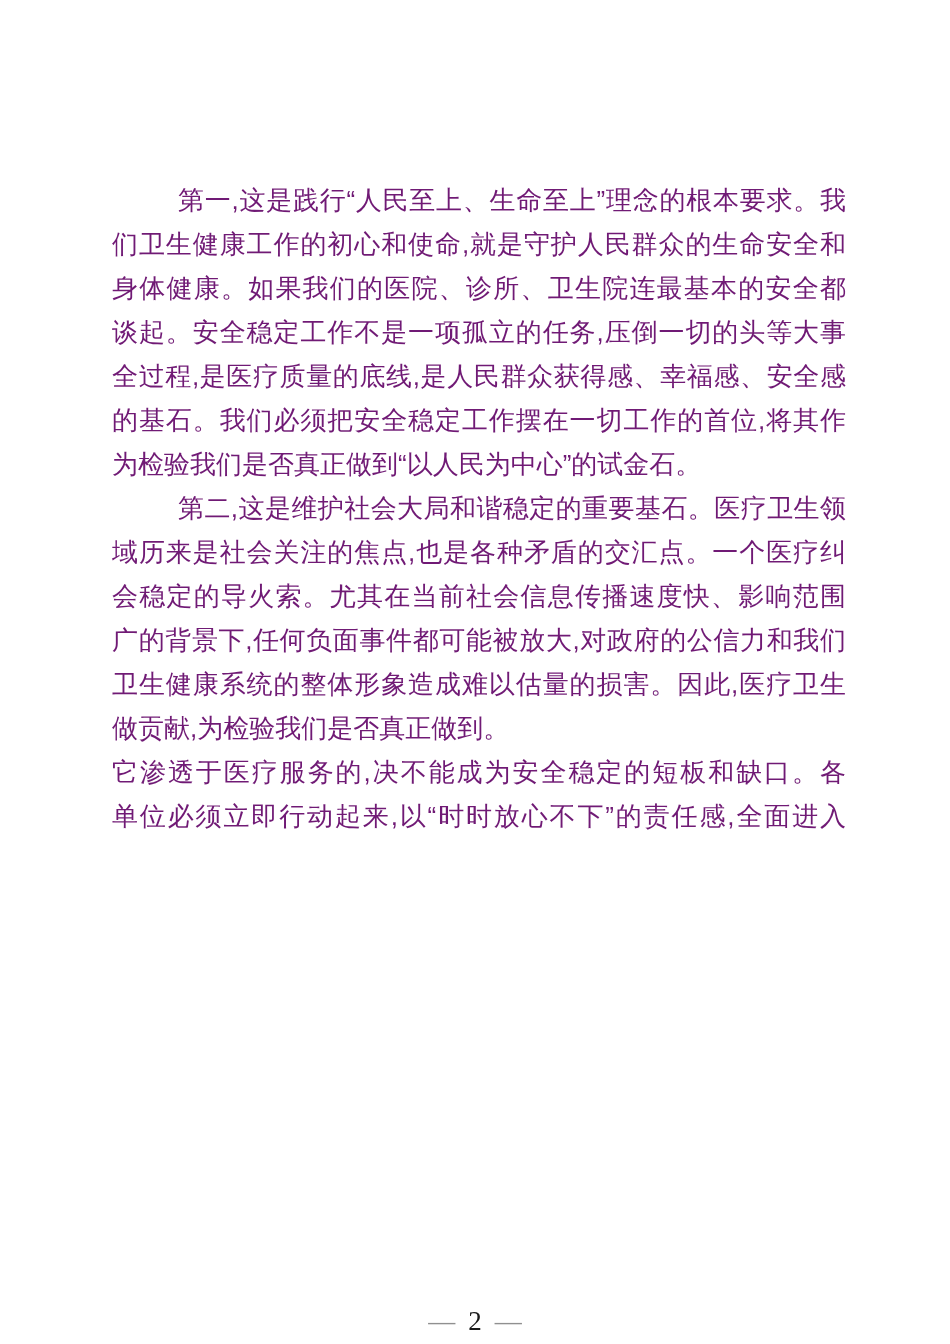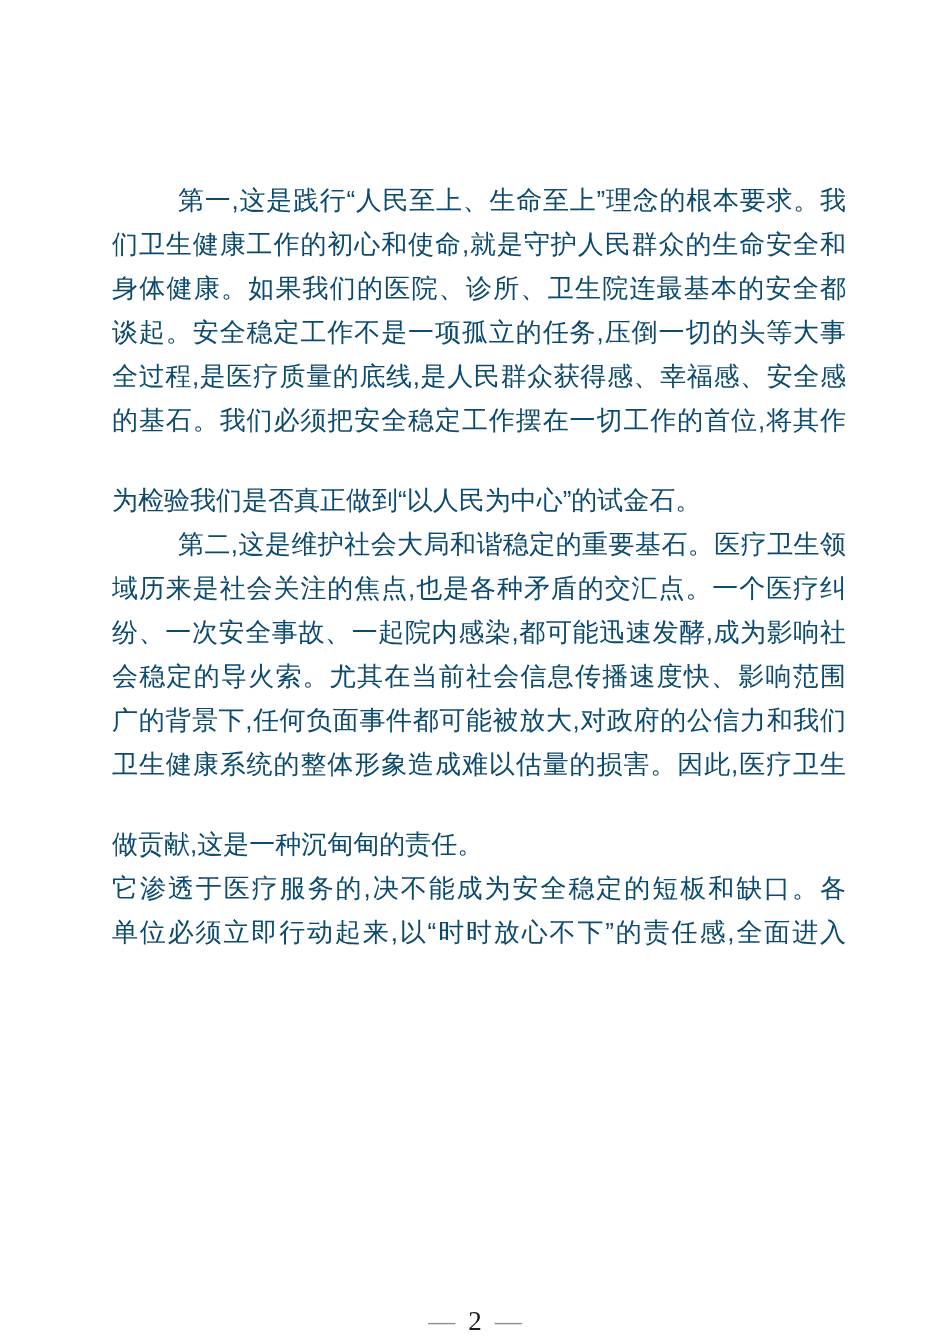--- a/index.html
+++ b/index.html
@@ -13,38 +13,37 @@
     height: 1344px;
     background: #ffffff;
     overflow: hidden;
     font-family: "Liberation Sans", sans-serif;
   }
   .content {
     position: absolute;
     left: 112px;
     top: 178px;
     width: 734px;
-    color: #0c4a6e;
+    color: #701a75;
     font-size: 26px;
     line-height: 44px;
     font-weight: 400;
   }
   .paragraph { margin: 0; padding: 0; }
   .line {
     text-align: justify;
     text-align-last: justify;
     overflow: hidden;
     height: 44px;
   }
   .line.indent {
     text-indent: 66px;
   }
   .line.short-last {
     text-align-last: left;
-    margin-top: 36px;
   }
   .footer {
     position: absolute;
     top: 1303px;
     left: 0;
     width: 100%;
     text-align: center;
     font-family: "Liberation Serif", serif;
     font-size: 27px;
     line-height: 36px;
@@ -71,25 +70,24 @@
       <div class="line">身体健康。如果我们的医院、诊所、卫生院连最基本的安全都</div>
       <div class="line">谈起。安全稳定工作不是一项孤立的任务,压倒一切的头等大事</div>
       <div class="line">全过程,是医疗质量的底线,是人民群众获得感、幸福感、安全感</div>
       <div class="line">的基石。我们必须把安全稳定工作摆在一切工作的首位,将其作</div>
       <div class="line short-last">为检验我们是否真正做到“以人民为中心”的试金石。</div>
     </div>
 
     <div class="paragraph">
       <div class="line indent">第二,这是维护社会大局和谐稳定的重要基石。医疗卫生领</div>
       <div class="line">域历来是社会关注的焦点,也是各种矛盾的交汇点。一个医疗纠</div>
-      <div class="line">纷、一次安全事故、一起院内感染,都可能迅速发酵,成为影响社</div>
       <div class="line">会稳定的导火索。尤其在当前社会信息传播速度快、影响范围</div>
       <div class="line">广的背景下,任何负面事件都可能被放大,对政府的公信力和我们</div>
       <div class="line">卫生健康系统的整体形象造成难以估量的损害。因此,医疗卫生领</div>
-      <div class="line short-last">做贡献,这是一种沉甸甸的责任。</div>
+      <div class="line short-last">做贡献,为检验我们是否真正做到。</div>
     </div>
 
     <div class="paragraph">
       <div class="line">它渗透于医疗服务的,决不能成为安全稳定的短板和缺口。各</div>
       <div class="line">单位必须立即行动起来,以“时时放心不下”的责任感,全面进入</div>
     </div>
 
   </div>
 
   <div class="footer">

